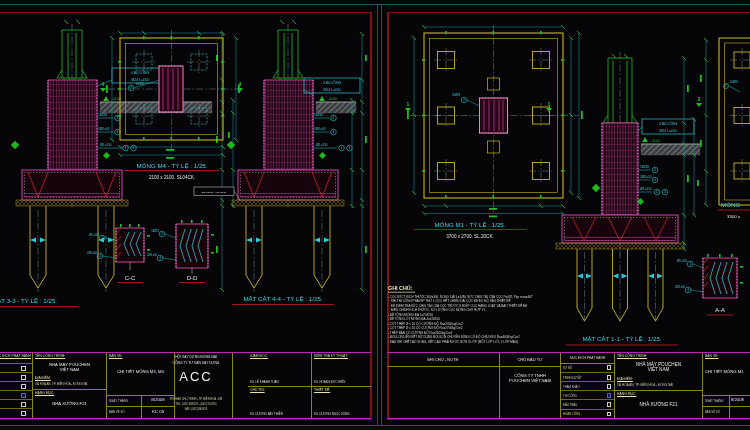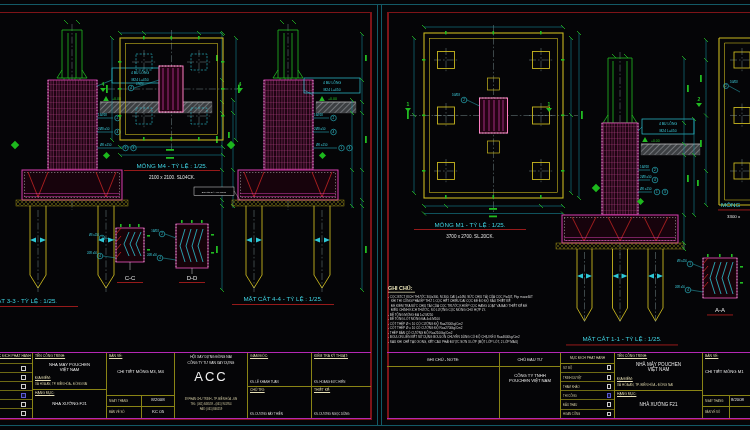--- a/index.html
+++ b/index.html
@@ -555,21 +555,21 @@
       <div class="hdr" style="left:2px;top:1px;">BẢN VẼ:</div>
       <div class="big abs" style="top:16px;">CHI TIẾT MÓNG M3, M4</div>
       <div class="hline" style="top:42px;"></div>
       <div class="vline" style="left:34px;top:42px;height:23px;"></div>
       <div class="tiny abs" style="left:2px;top:46px;">NGÀY THÁNG</div>
       <div class="abs" style="left:36px;top:44px;width:30px;text-align:center;font-size:4.4px;color:#e8e8e8;">8/2008</div>
       <div class="hline" style="top:53px;"></div>
       <div class="tiny abs" style="left:2px;top:57px;">BẢN VẼ SỐ</div>
       <div class="abs" style="left:36px;top:56px;width:30px;text-align:center;font-size:4.4px;color:#e8e8e8;">KC 05</div>
     </div>
-    <div class="cell" style="left:175px;width:73px;">
+    <div class="cell" style="left:160px;width:73px;">
       <div class="abs" style="top:2px;width:100%;text-align:center;font-size:3.3px;color:#e4e4e4;">HỘI XÂY DỰNG ĐỒNG NAI</div>
       <div class="abs" style="top:7.5px;width:100%;text-align:center;font-size:3.3px;color:#e4e4e4;">CÔNG TY TƯ VẤN XÂY DỰNG</div>
       <div class="abs" style="top:16px;width:100%;text-align:center;font-size:13px;letter-spacing:2px;color:#f0f0f0;">ACC</div>
       <div class="abs" style="top:45px;width:100%;text-align:center;font-size:2.7px;color:#cfc8a0;">39 PHAN CHU TRINH - TP. BIÊN HÒA - ĐN</div>
       <div class="abs" style="top:50px;width:100%;text-align:center;font-size:2.7px;color:#cfc8a0;">TEL: (061) 846559 - (061) 941954</div>
       <div class="abs" style="top:55px;width:100%;text-align:center;font-size:2.7px;color:#cfc8a0;">FAX: (061) 846559</div>
     </div>
     <div class="cell" style="left:248px;width:64px;">
       <div class="hdr" style="left:2px;top:1px;">GIÁM ĐỐC:</div>
       <div class="tiny abs" style="left:2px;top:27px;color:#dddddd;">KS. LÊ KHÁNH TUẤN</div>

